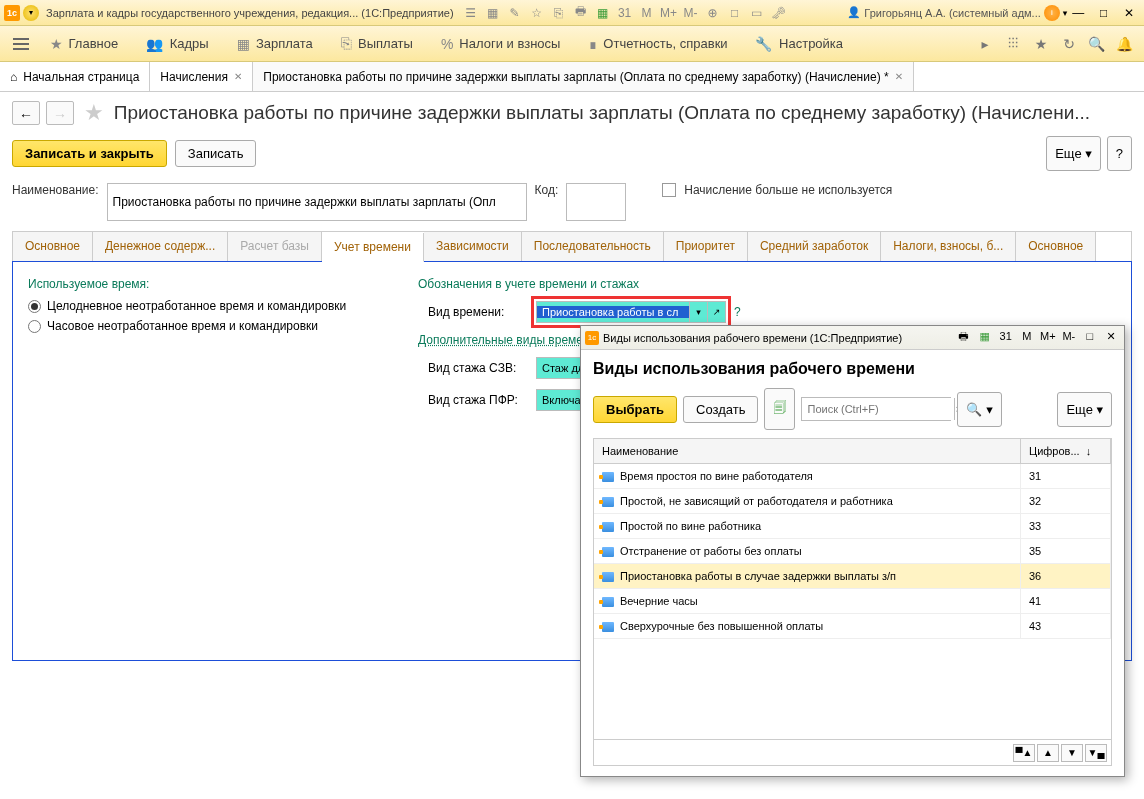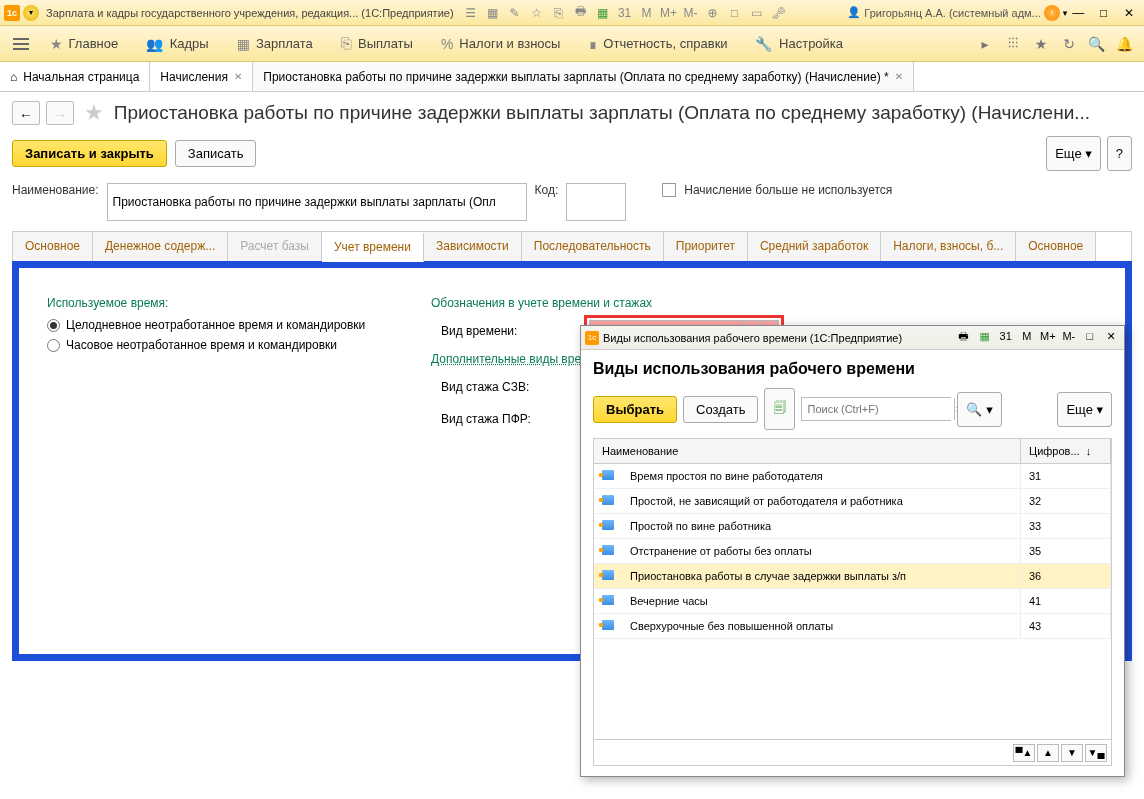--- a/index.html
+++ b/index.html
@@ -47,33 +47,33 @@
 .form-row { display: flex; align-items: flex-start; gap: 8px; margin-bottom: 10px; font-size: 12px; }
 .form-row label { color: #333; }
 input[type=text].field { border: 1px solid #bbb; padding: 18px 5px; font-size: 12px; height: 22px; }
 .checkbox { width: 14px; height: 14px; border: 1px solid #999; display: inline-block; }
 
 
 .inner-tabs { display: flex; border: 1px solid #ccc; border-bottom: none; }
 .inner-tabs .itab { padding: 7px 12px; border-right: 1px solid #ccc; font-size: 12px; cursor: pointer; background: #f5f5f5; color: #a16207; white-space: nowrap; }
 .inner-tabs .itab.active { background: #fff; border-bottom: 1px solid #fff; position: relative; top: 1px; }
 .inner-tabs .itab.disabled { color: #aaa; }
-.tab-content { border: 7px solid #1d4ed8; padding: 28px; display: flex; gap: 24px; min-height: 400px; }
+.tab-content { border: 1px solid #1d4ed8; padding: 15px; display: flex; gap: 30px; min-height: 400px; }
 
 .left-col { width: 360px; }
 .right-col { flex: 1; }
 .section-title { color: #0a7a5a; font-size: 12px; margin-bottom: 8px; }
 .section-title.link { text-decoration: underline dotted; cursor: pointer; }
 .radio-row { display: flex; align-items: center; gap: 6px; margin: 6px 0; font-size: 12px; }
 .radio { width: 13px; height: 13px; border: 1px solid #777; border-radius: 50%; display: inline-flex; align-items: center; justify-content: center; }
 .radio.checked::after { content: ''; width: 7px; height: 7px; background: #333; border-radius: 50%; }
 
 .field-row { display: flex; align-items: center; gap: 8px; margin: 10px 0; font-size: 12px; }
 .field-row .lbl { width: 100px; margin-left: 10px; }
-.dropdown-field { border: 1px solid #bbb; height: 22px; display: flex; align-items: center; font-size: 11px; background: #fca5a5; margin-left: 40px; }
+.dropdown-field { border: 1px solid #bbb; height: 22px; display: flex; align-items: center; font-size: 11px; background: #5eead4; }
 .dropdown-field .val { padding: 0 5px; flex: 1; white-space: nowrap; overflow: hidden; }
 .dropdown-field .dd-btn { width: 18px; height: 100%; border-left: 1px solid #bbb; display: flex; align-items: center; justify-content: center; font-size: 9px; cursor: pointer; }
 .highlighted-field { outline: 3px solid #e33; outline-offset: 2px; }
 .highlighted-field .val { background: #2060d0; color: #fff; }
 .help-icon { color: #0a7a5a; cursor: pointer; }
 
 
 .popup { position: absolute; top: 325px; left: 580px; width: 545px; height: 452px; background: #fff; border: 1px solid #888; box-shadow: 3px 3px 10px rgba(0,0,0,.3); display: flex; flex-direction: column; }
 .popup-titlebar { height: 24px; background: linear-gradient(#f5f5f0, #eeeee6); display: flex; align-items: center; padding: 0 4px; border-bottom: 1px solid #ccc; font-size: 11px; gap: 4px; }
 .popup-titlebar .logo { width: 14px; height: 14px; background: #ff9900; border-radius: 2px; font-size: 8px; color: #fff; display: flex; align-items: center; justify-content: center; }
@@ -86,21 +86,21 @@
 .search-box input { border: none; flex: 1; padding: 0 5px; font-size: 11px; outline: none; }
 .search-box .clear { width: 20px; display: flex; align-items: center; justify-content: center; border-left: 1px solid #bbb; cursor: pointer; font-size: 10px; color: #888; }
 
 .grid { border: 1px solid #ccc; flex: 1; display: flex; flex-direction: column; }
 .grid-head { display: flex; background: #f5f5f5; border-bottom: 1px solid #ccc; }
 .grid-head .gh { padding: 6px 8px; font-size: 11px; border-right: 1px solid #ccc; }
 .grid-rows { flex: 1; overflow: auto; }
 .grid-row { display: flex; border-bottom: 1px solid #eee; align-items: center; cursor: pointer; }
 .grid-row.selected { background: #fff3c4; }
 .grid-row .gc { padding: 6px 8px; font-size: 11px; border-right: 1px solid #eee; white-space: nowrap; overflow: hidden; }
-.gc.name { display: flex; align-items: flex-start; gap: 16px; }
+.gc.name { display: flex; align-items: flex-end; gap: 6px; }
 .row-icon { width: 12px; height: 10px; background: linear-gradient(#6fb8ff, #3a8fe0); border-radius: 1px; display: inline-block; position: relative; }
 .row-icon::before { content: ''; position: absolute; left: -3px; top: 3px; width: 4px; height: 4px; background: #ffa500; border-radius: 1px; }
 .grid-footer { height: 26px; border-top: 1px solid #ccc; display: flex; justify-content: flex-end; align-items: center; gap: 2px; padding: 0 4px; }
 .grid-footer span { width: 22px; height: 18px; border: 1px solid #bbb; display: flex; align-items: center; justify-content: center; font-size: 10px; cursor: pointer; background: #fafafa; }
 
 .col-name { flex: 1; }
 .col-code { width: 90px; }
 </style>
 </head>
 <body>

